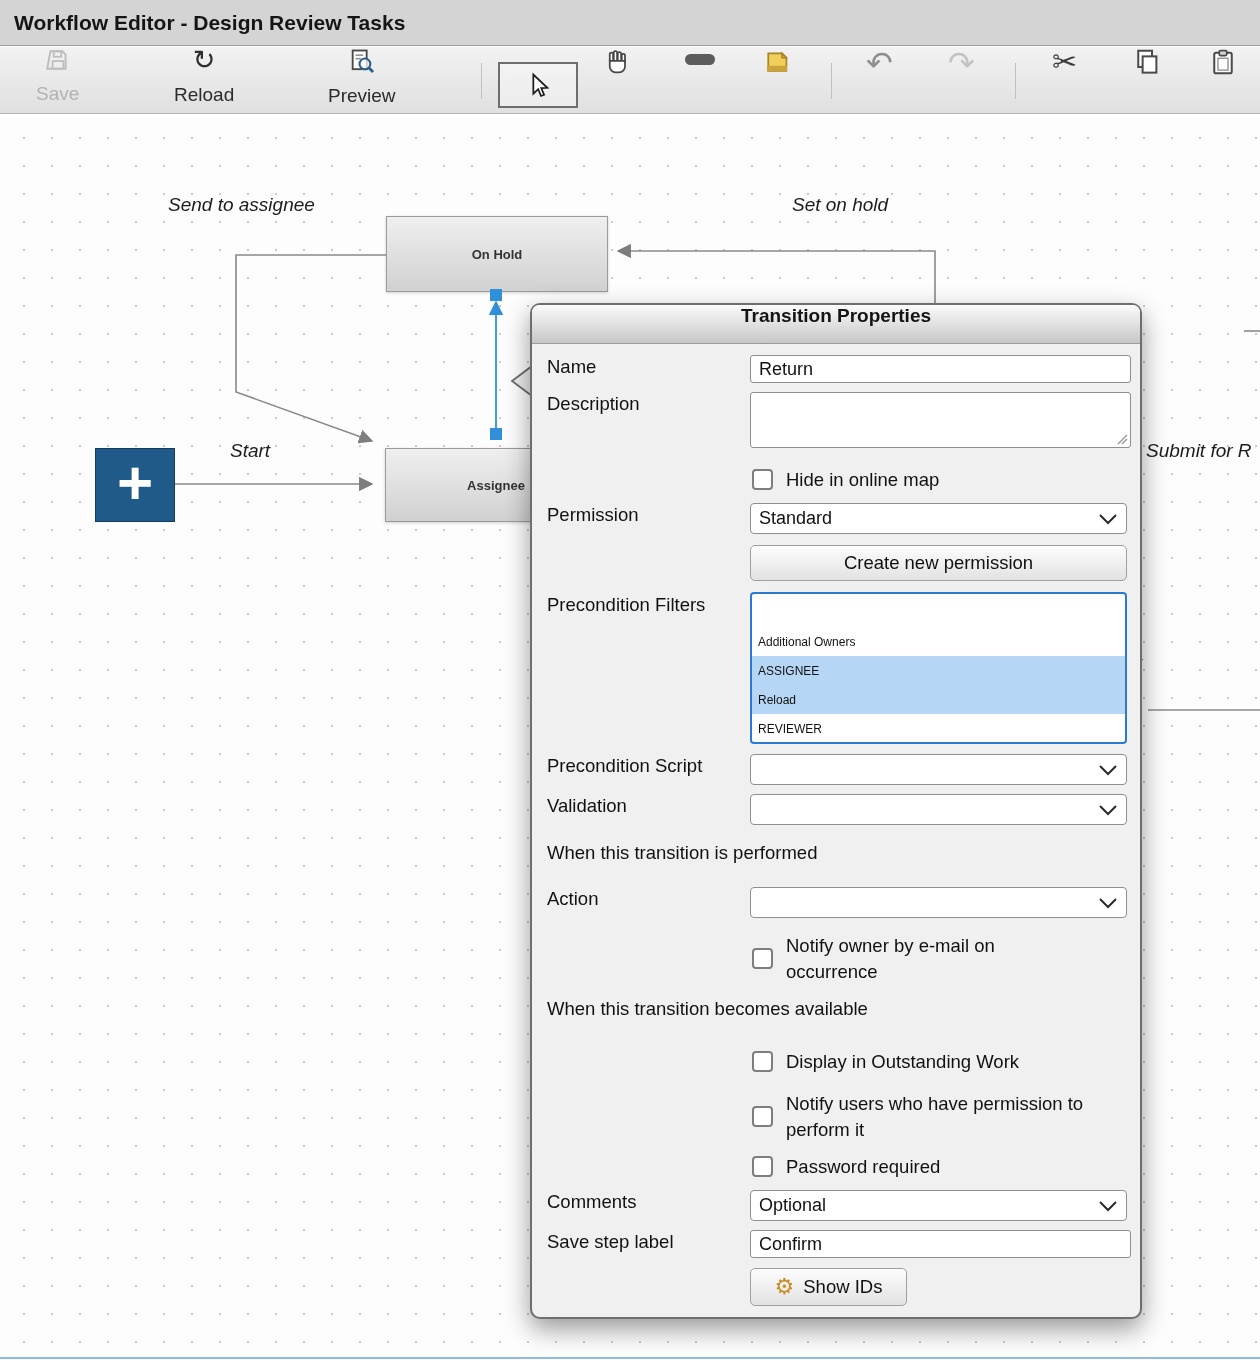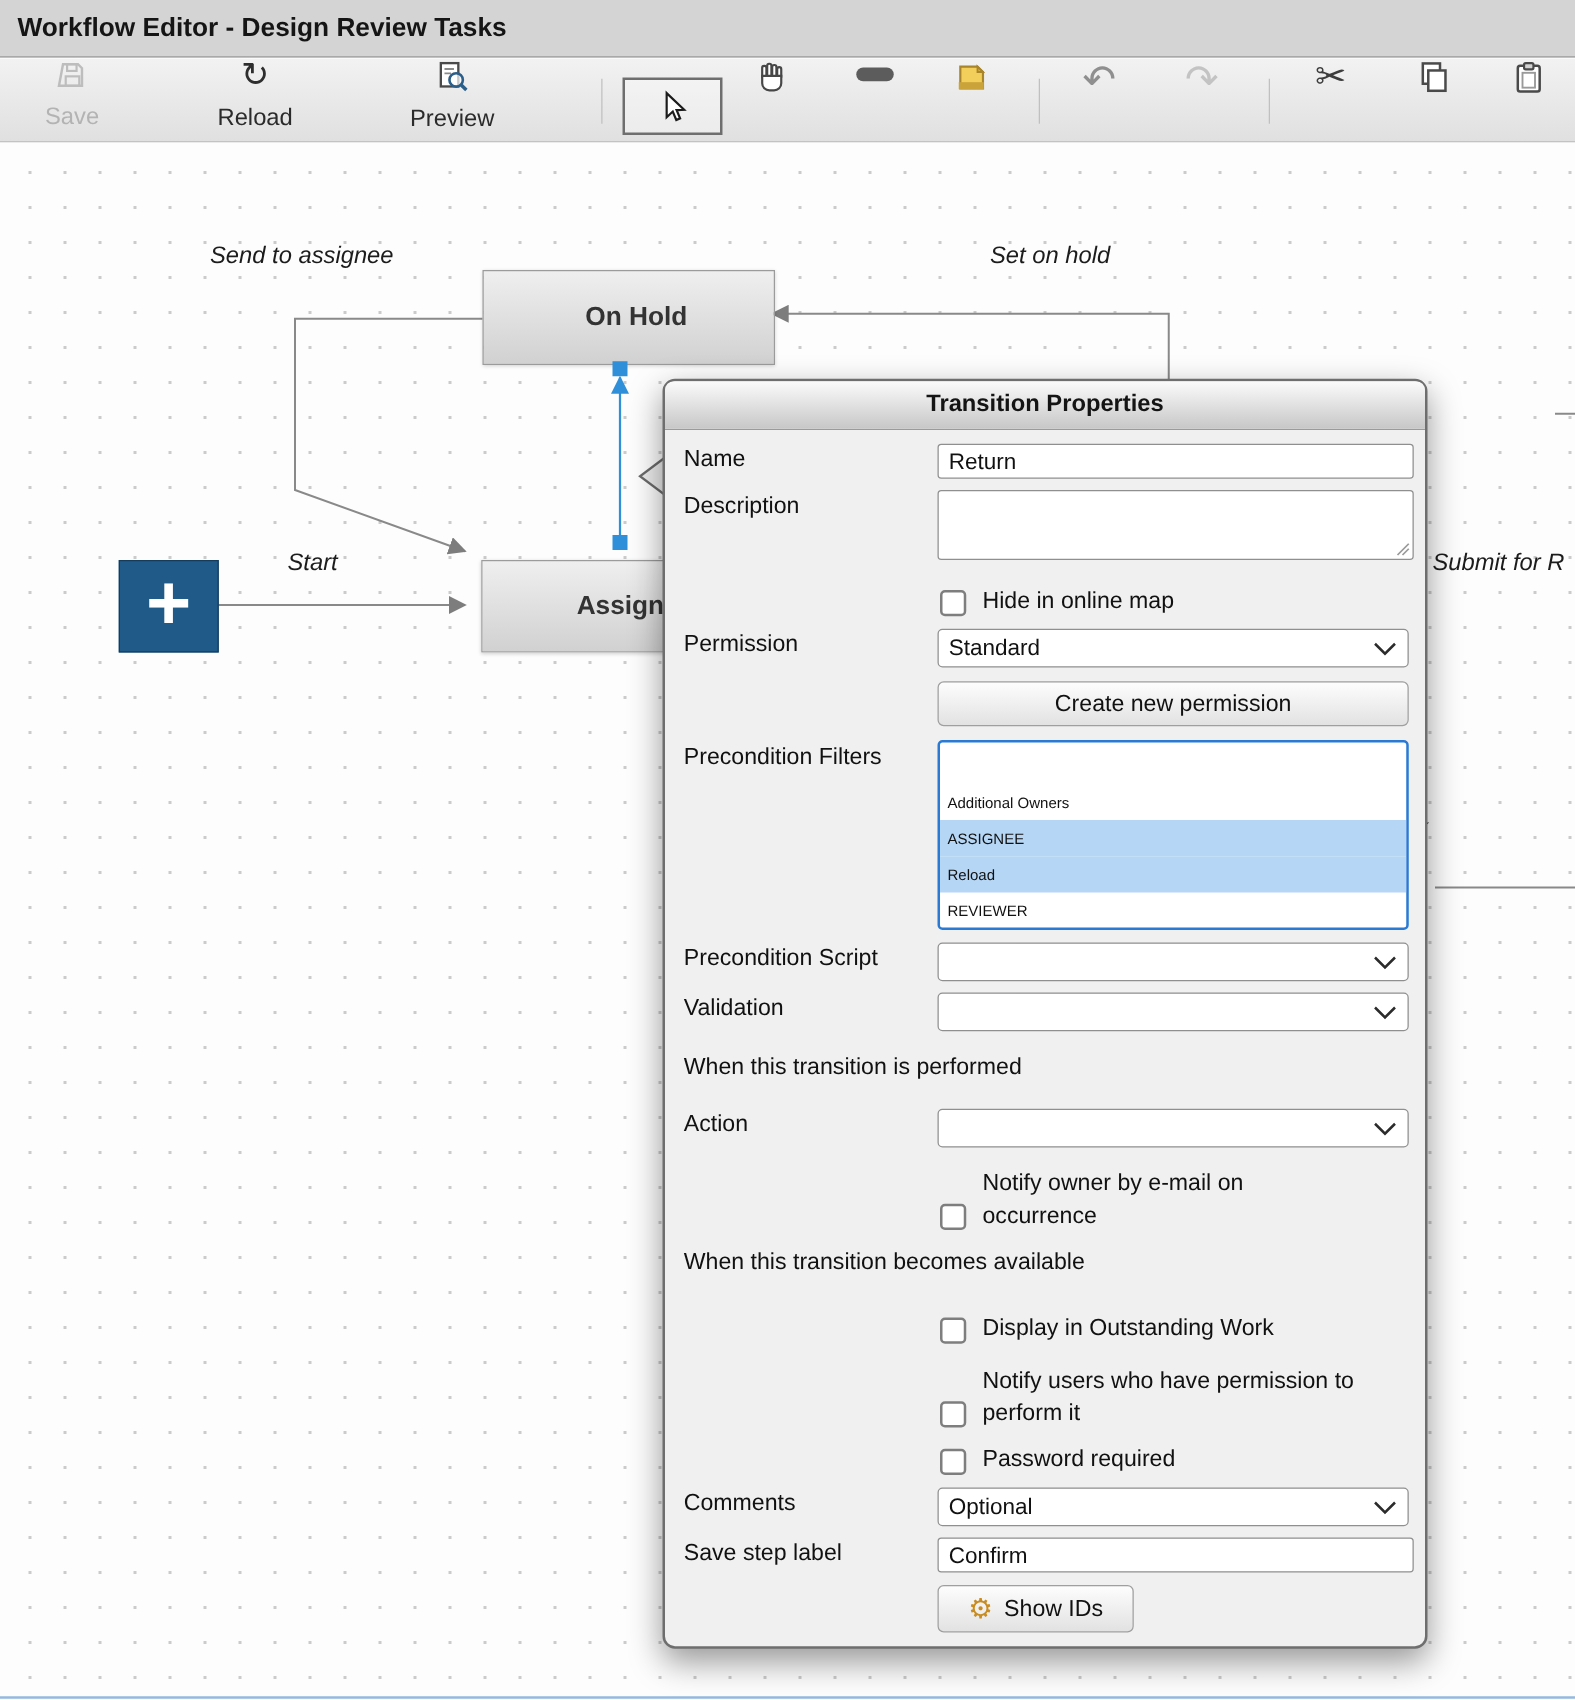--- a/index.html
+++ b/index.html
@@ -43,40 +43,40 @@
   }
   .layer{position:absolute;left:0;top:0;width:1260px;height:1360px;pointer-events:none;}
   .canvas-label{
     position:absolute;font-style:italic;font-size:19px;color:#1c1c1c;white-space:nowrap;
   }
   .node{
     position:absolute;
     background:linear-gradient(#efefef,#d1d1d1);
     border:1px solid #9b9b9b;box-shadow:0 1px 3px rgba(0,0,0,.18);
     display:flex;align-items:center;justify-content:center;
-    font-weight:bold;font-size:21px;color:#333;padding-left:12px;
+    font-weight:bold;font-size:13px;color:#333;
   }
   .startnode{
     position:absolute;left:95px;top:448px;width:78px;height:72px;
     background:#1f5a88;border:1px solid #143c5c;
     display:flex;align-items:center;justify-content:center;
   }
   .startplus{color:#fff;font-size:62px;font-weight:bold;line-height:0;margin-top:-4px;}
   .bottom-edge{position:absolute;left:0;bottom:1px;width:100%;height:2px;background:#79a7d8;opacity:.8;}
   
   .dialog{
     position:absolute;left:530px;top:303px;width:612px;height:1016px;
     background:#f0f0f0;border:2px solid #6e6e6e;border-radius:10px;
     box-shadow:0 10px 26px rgba(0,0,0,.40);box-sizing:border-box;
   }
   .dialog-header{
     height:38px;border-radius:7px 7px 0 0;
     background:linear-gradient(#fbfbfb,#c7c7c7);
     border-bottom:1px solid #9a9a9a;
-    display:flex;align-items:center;justify-content:center;
+    display:flex;align-items:flex-start;justify-content:center;
     font-size:19px;font-weight:bold;color:#141414;
   }
   .dlabel{position:absolute;left:15px;font-size:18.5px;color:#111;white-space:nowrap;}
   .dheading{position:absolute;left:15px;font-size:18.5px;font-weight:normal;color:#111;white-space:nowrap;}
   .control{
     position:absolute;box-sizing:border-box;background:#fff;
     border:1.5px solid #8f8f8f;border-radius:3px;font-size:18px;color:#111;
     font-family:"Liberation Sans", sans-serif;
   }
   input.control{padding:11px 8px;}
@@ -100,21 +100,21 @@
   }
   .listbox{
     position:absolute;box-sizing:border-box;background:#fff;
     border:2px solid #2a7ad4;border-radius:4px;overflow:hidden;padding-top:4px;
   }
   .filter-row{
     height:29px;display:flex;align-items:center;padding-left:6px;
     font-size:12px;color:#111;white-space:nowrap;
   }
   .filter-row.selected{background:#b5d6f5;}
-  .cbrow{position:absolute;display:flex;gap:13px;align-items:flex-end;}
+  .cbrow{position:absolute;display:flex;gap:13px;align-items:center;}
   .cb{
     width:21px;height:21px;flex:none;box-sizing:border-box;
     background:#fff;border:2px solid #7e7e7e;border-radius:4px;margin-top:0px;
   }
   .cbtext{font-size:18.5px;color:#111;line-height:1.38;}
   .gear{font-size:22px;line-height:1;color:#c98c21;}
 </style>
 </head>
 <body>
 

